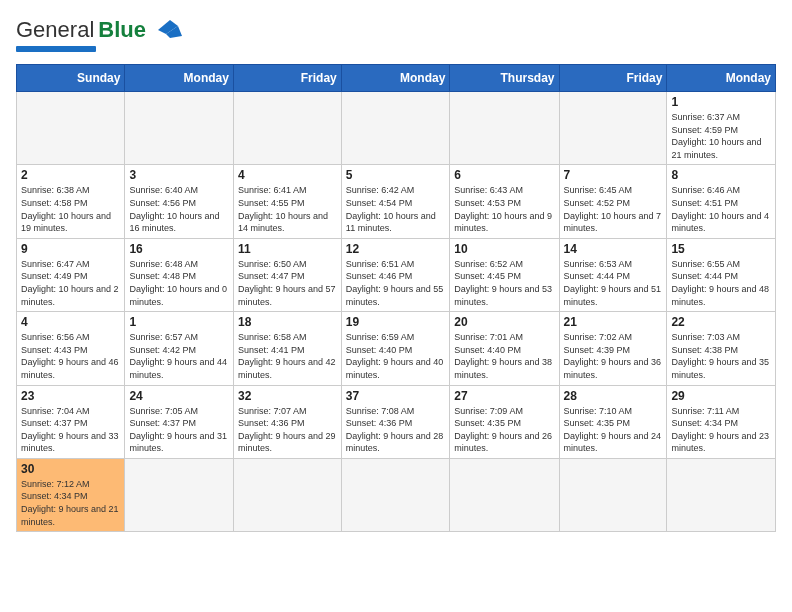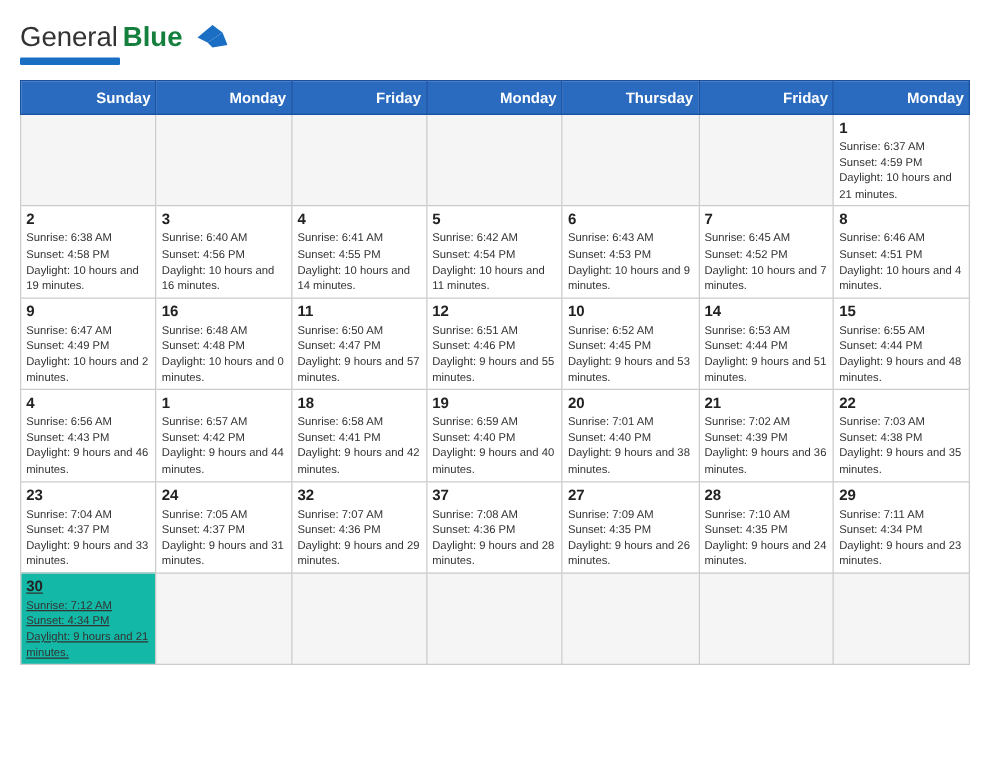--- a/index.html
+++ b/index.html
@@ -71,22 +71,21 @@
     }
     .day-info {
       font-size: 9px;
       color: #333;
       line-height: 1.4;
     }
     .last-row td {
       background: #f5f5f5;
     }
     .last-row td.has-data {
-      background: #14b8a6;
-      text-decoration: underline;
+      background: #fdba74;
     }
   </style>
 </head>
 <body>
 
 <div class="header">
   <div class="logo">
     <div style="display:flex; align-items:center; gap:4px;">
       <span style="font-size:22px; color:#333; font-weight:normal;">General</span>
       <span style="font-size:22px; color:#15803d; font-weight:bold;">Blue</span>

